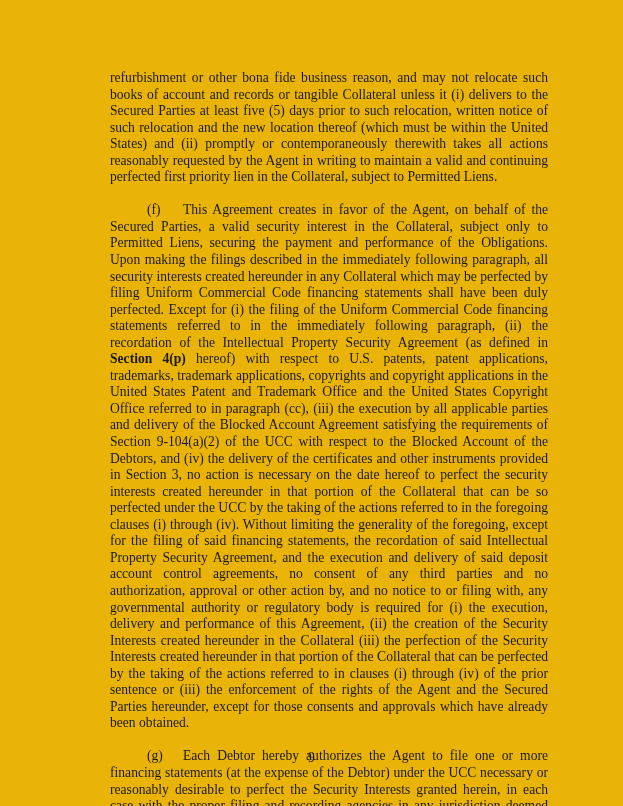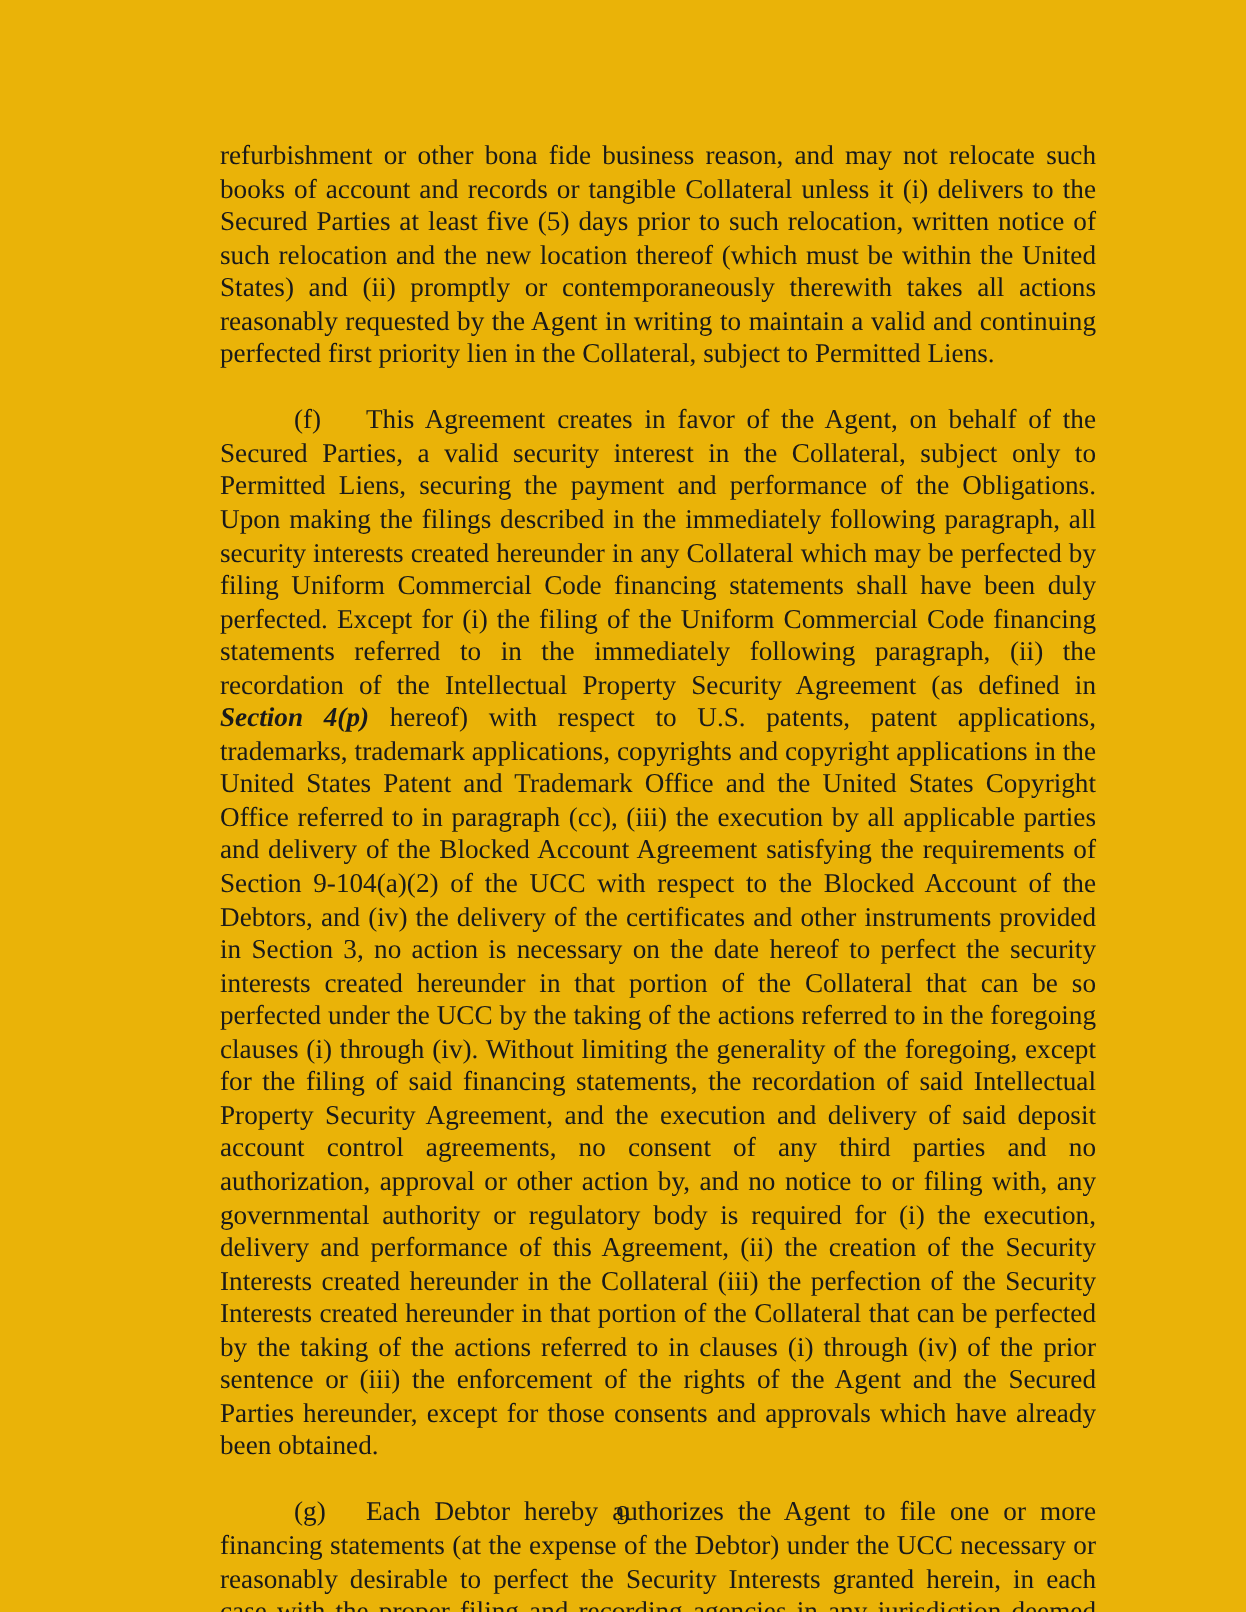--- a/index.html
+++ b/index.html
@@ -9,21 +9,21 @@
     background: #eab308;
   }
   .body-text {
     position: absolute; left: 110px; top: 70px; width: 438px;
     font-family: "Liberation Serif", "DejaVu Serif", serif;
     font-size: 13.6px; line-height: 16.55px; color: #1a1a1a;
     text-align: justify;
   }
   .para { margin: 0 0 16.55px 0; }
   .para.indent .label { display: inline-block; width: 36px; margin-left: 37px; }
-  .b-i { font-weight: bold; font-style: italic; }
+  .b-i { font-weight: bold; }
   .i { }
   .page-number {
     position: absolute; left: 0; width: 623px; top: 750px; text-align: center;
     font-family: "Liberation Serif", "DejaVu Serif", serif; font-size: 13.6px; color: #1a1a1a;
   }
 </style>
 </head>
 <body>
 
 <div class="page">

